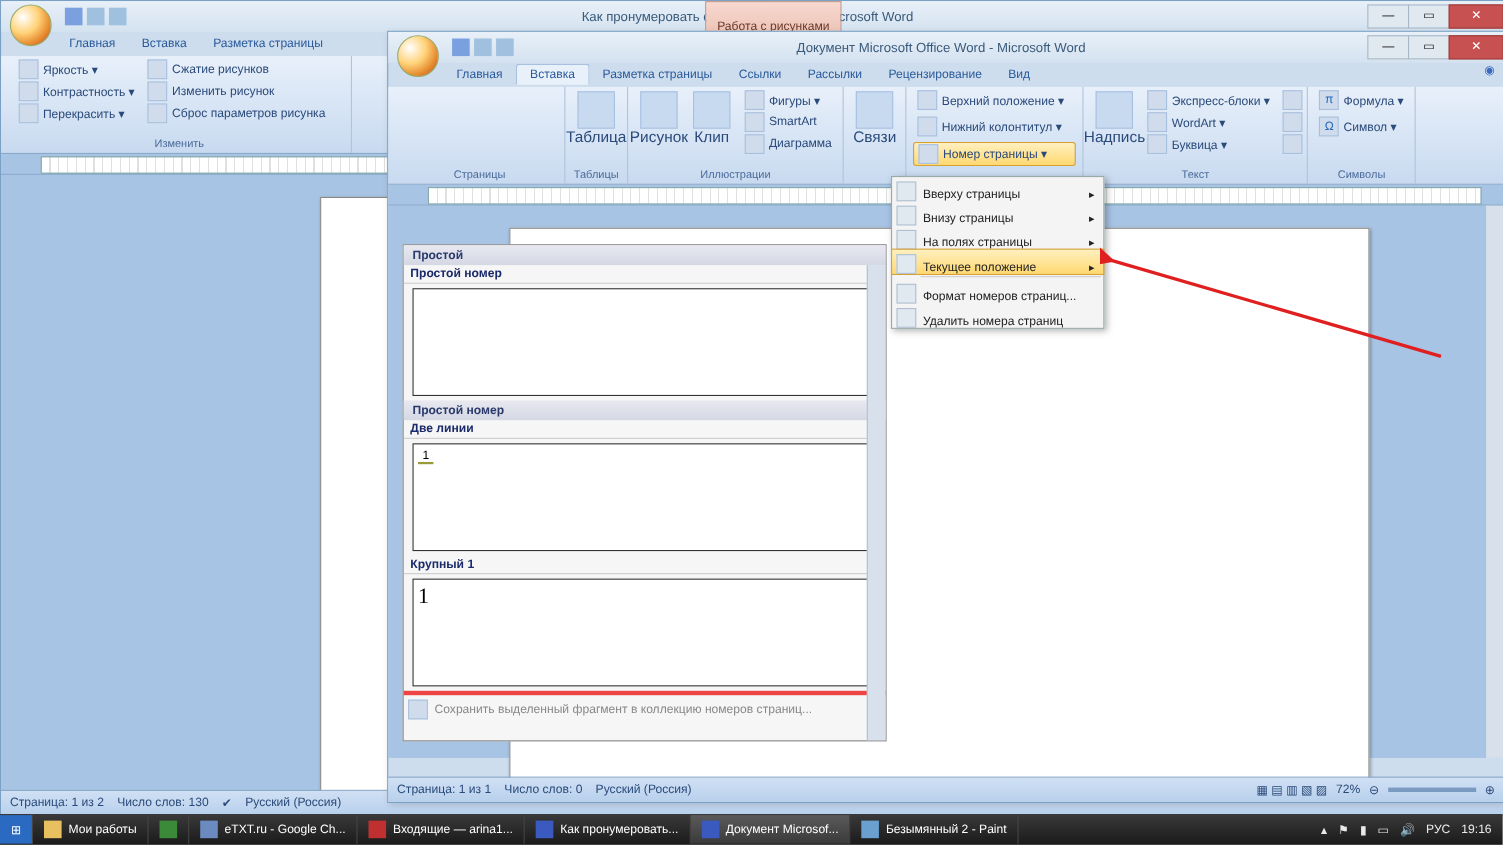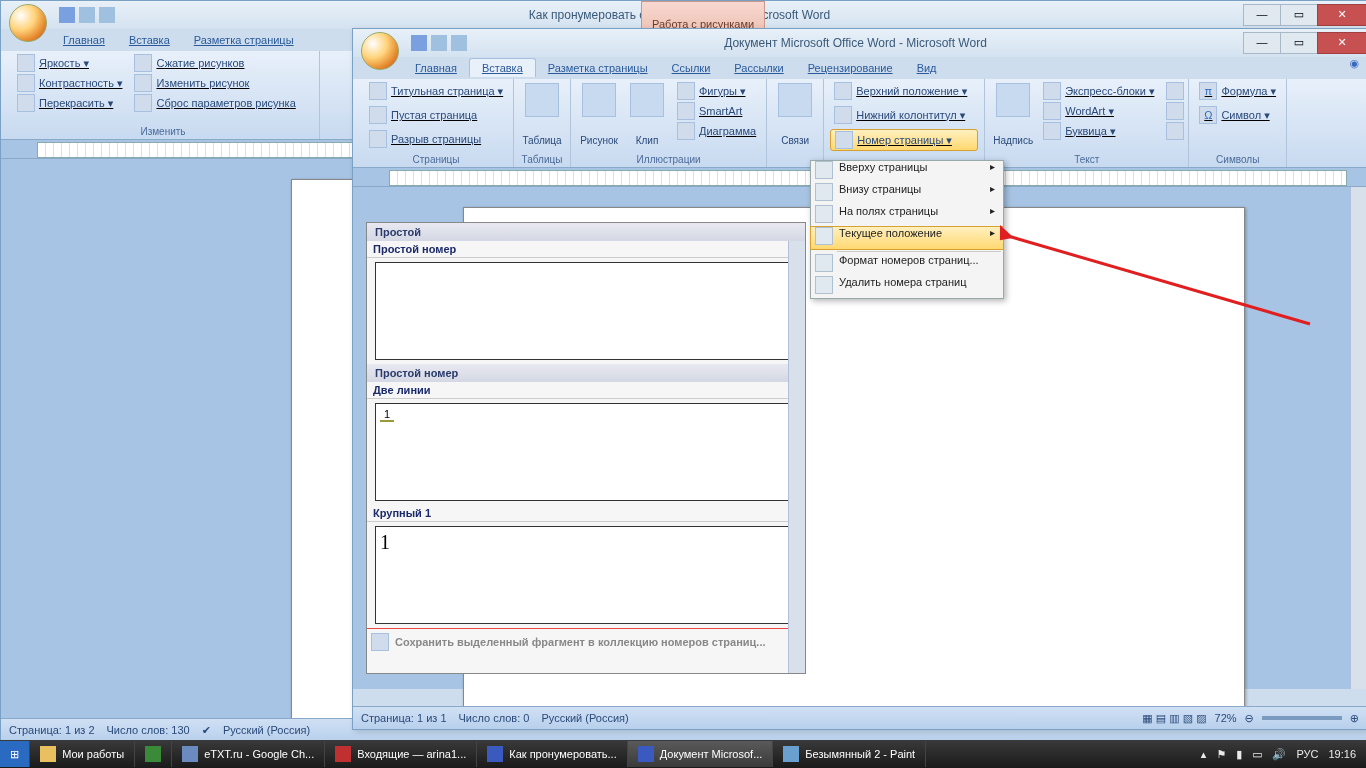--- a/index.html
+++ b/index.html
@@ -8,49 +8,49 @@
 .win2{left:352;top:28px;width:1014px;height:700px;}
 .titlebar{height:28px;display:flex;align-items:center;background:linear-gradient(#e8f0f8,#d4e2f0);}
 .officebtn{width:36px;height:36px;margin:4px 8px;border-radius:50%;background:radial-gradient(circle at 30% 30%,#fff,#ffd37a 40%,#e68a2e 70%,#c0392b);border:1px solid #9a6;position:relative;top:8px;z-index:5;flex-shrink:0;}
 .qat{display:flex;gap:4px;margin-left:4px;}
 .qat span{width:16px;height:16px;}
 .title{flex:1;text-align:center;color:#3a5a7a;font-size:12px;}
 .winctrl{display:flex;margin-left:auto;}
 .winctrl div{width:36px;height:20px;text-align:center;line-height:18px;border:1px solid #a8b8c8;background:#e0e8f0;margin-left:-1px;}
 .winctrl .close{background:#c75050;color:#fff;border-color:#a04040;width:48px;}
 .tabs{display:flex;height:22px;margin-left:50px;align-items:flex-end;position:relative;top:-2px;}
-.tab{padding:3px 12px;color:#2a5a9a;cursor:default;text-decoration:underline;}
+.tab{padding:3px 12px;color:#2a5a9a;cursor:default;}
 .tab.active{background:#e8f0fa;border:1px solid #a8c0e0;border-bottom:none;border-radius:3px 3px 0 0;}
 .ribbon{background:linear-gradient(#e8f0fa,#c8daf0);border-bottom:1px solid #8aa8c8;height:88px;display:flex;padding-left:6px;}
 .group{border-right:1px solid #b0c4dc;padding:2px 6px;display:flex;flex-direction:column;position:relative;}
 .group-label{position:absolute;bottom:2px;left:0;right:0;text-align:center;font-size:10px;color:#4a6a9a;}
 .group-body{display:flex;gap:4px;flex:1;}
 .vbtn{display:flex;flex-direction:column;align-items:center;width:44px;padding-top:2px;}
 .vbtn .ico{width:32px;height:32px;background:#c8daf0;border:1px solid #a8c0e0;}
-.vbtn .lbl{font-size:10px;color:#2a4a7a;text-align:right;line-height:11px;margin-top:18px;}
+.vbtn .lbl{font-size:14px;color:#2a4a7a;text-align:right;line-height:11px;margin-top:2px;}
 .sbtn{display:flex;align-items:center;height:20px;padding:0 4px;color:#2a4a7a;white-space:nowrap;}
 .sbtn .sico{width:16px;height:16px;background:#d0dcec;border:1px solid #a8c0e0;margin-right:4px;flex-shrink:0;}
 .sbtn.highlight{background:linear-gradient(#fff0c0,#ffd870);border:1px solid #d8a030;border-radius:3px;}
-.col{display:flex;flex-direction:column;text-decoration:underline;}
+.col{display:flex;flex-direction:column;}
 .ruler-area{background:#a8c4e4;height:18px;border-bottom:1px solid #8aa8c8;position:relative;}
 .ruler-area .ruler-img{position:absolute;left:36px;right:20px;top:2px;height:14px;background:repeating-linear-gradient(90deg,#fff,#fff 7px,#e0e0e0 7px,#e0e0e0 8px);border:1px solid #8aa;}
 .docarea{background:#a8c4e4;position:relative;}
 .page{position:absolute;background:#fff;border:1px solid #888;box-shadow:1px 1px 3px rgba(0,0,0,0.3);}
 .statusbar{position:absolute;bottom:0;left:0;right:0;height:22px;background:linear-gradient(#d0e0f4,#b8d0ec);border-top:1px solid #8aa8c8;display:flex;align-items:center;padding:0 8px;gap:12px;color:#2a4a7a;font-size:11px;}
 .statusbar .right{margin-left:auto;display:flex;align-items:center;gap:8px;}
 .dropdown{position:absolute;background:#f4f4f4;border:1px solid #9aa;box-shadow:2px 2px 6px rgba(0,0,0,0.3);}
-.menuitem{display:flex;align-items:flex-start;height:22px;padding:0 24px 0 28px;position:relative;color:#222;}
+.menuitem{display:flex;align-items:flex-end;height:22px;padding:0 24px 0 28px;position:relative;color:#222;}
 .menuitem .mico{position:absolute;left:4px;width:16px;height:16px;background:#e0e8f0;border:1px solid #b0c0d0;}
 .menuitem .arrow{position:absolute;right:8px;font-size:10px;}
 .menuitem.highlight{background:linear-gradient(#fff0c0,#ffd870);border:1px solid #d8a030;margin:-1px;}
 .gallery-panel{position:absolute;background:#f6f6f6;border:1px solid #888;}
 .gal-header{background:linear-gradient(#e8e8f0,#d4d8e4);padding:3px 8px;font-weight:bold;color:#2a3a6a;font-size:11px;}
 .gal-label{padding:2px 6px;font-weight:bold;color:#1a2a6a;font-size:11px;border-bottom:1px solid #ccc;}
 .gal-preview{margin:4px 8px;border:1px solid #333;height:88px;background:#fff;padding:4px;}
-.gal-foot{border-top:1px solid #ef4444;padding:4px;display:flex;align-items:center;color:#888;font-size:11px;font-weight:bold;}
+.gal-foot{border-top:4px solid #ef4444;padding:4px;display:flex;align-items:center;color:#888;font-size:11px;}
 .contextual-tab{position:absolute;top:0;background:linear-gradient(#f8d8d0,#e8b8a8);border:1px solid #c89888;padding:16px 10px;font-size:11px;color:#6a3a2a;}
 .arrow-anno{position:absolute;pointer-events:none;}
 .taskbar{position:absolute;left:0;right:0;bottom:0;height:28px;background:linear-gradient(#3a3a3a,#1a1a1a);display:flex;align-items:center;color:#fff;font-size:11px;}
 .taskbtn{height:26px;display:flex;align-items:center;padding:0 10px;gap:6px;border-right:1px solid #444;}
 .taskbtn.active{background:linear-gradient(#5a5a5a,#3a3a3a);}
 .taskbtn .tico{width:16px;height:16px;background:#6a8ac0;}
 .tray{margin-left:auto;display:flex;align-items:center;gap:10px;padding:0 10px;}
 .tray span{opacity:0.9;}
 .scrollbar-v{position:absolute;right:0;top:0;bottom:0;width:16px;background:#d8e0ec;border-left:1px solid #b0c0d8;}
 </style>
@@ -147,34 +147,20 @@
     <div class="tab active">Вставка</div>
     <div class="tab">Разметка страницы</div>
     <div class="tab">Ссылки</div>
     <div class="tab">Рассылки</div>
     <div class="tab">Рецензирование</div>
     <div class="tab">Вид</div>
     <span style="position:absolute;right:8px;top:2px;color:#3a6ac0">◉</span>
   </div>
   <div class="ribbon">
     <div class="group" style="width:142px">
-      <div class="col group-body" style="flex-direction:column">
-        <div class="sbtn">
-            <span class="sico"></span>
-            <span>Титульная страница ▾</span>
-          </div>
-        <div class="sbtn">
-            <span class="sico"></span>
-            <span>Пустая страница</span>
-          </div>
-        <div class="sbtn">
-            <span class="sico"></span>
-            <span>Разрыв страницы</span>
-          </div>
-      </div>
       <div class="group-label">Страницы</div>
     </div>
     <div class="group">
       <div class="group-body">
           <div class="vbtn">
             <div class="ico"></div>
             <div class="lbl">Таблица</div>
           </div>
         </div>
       <div class="group-label">Таблицы</div>

